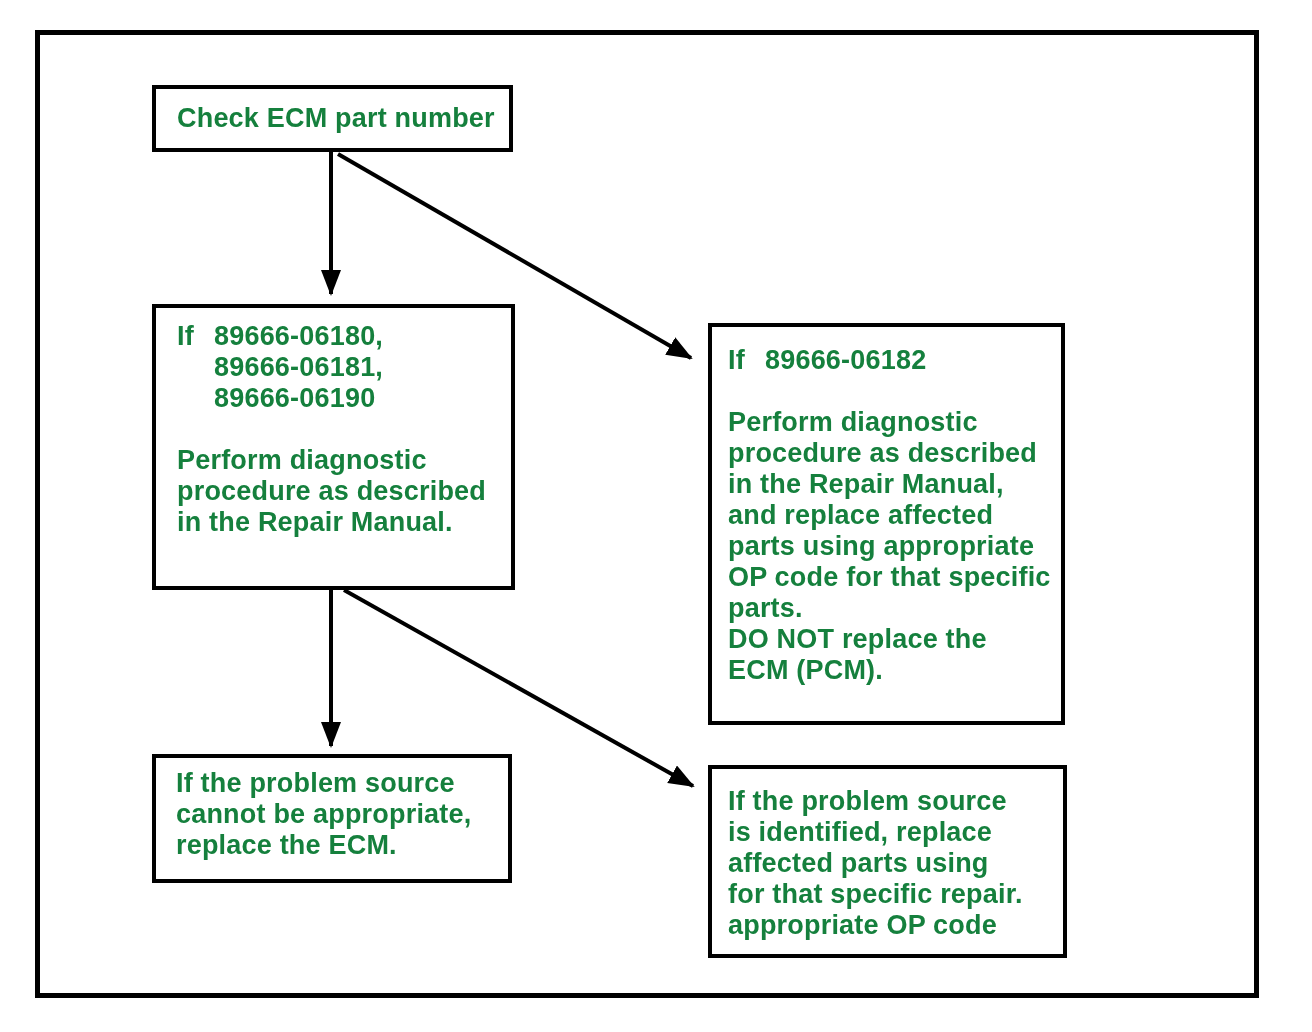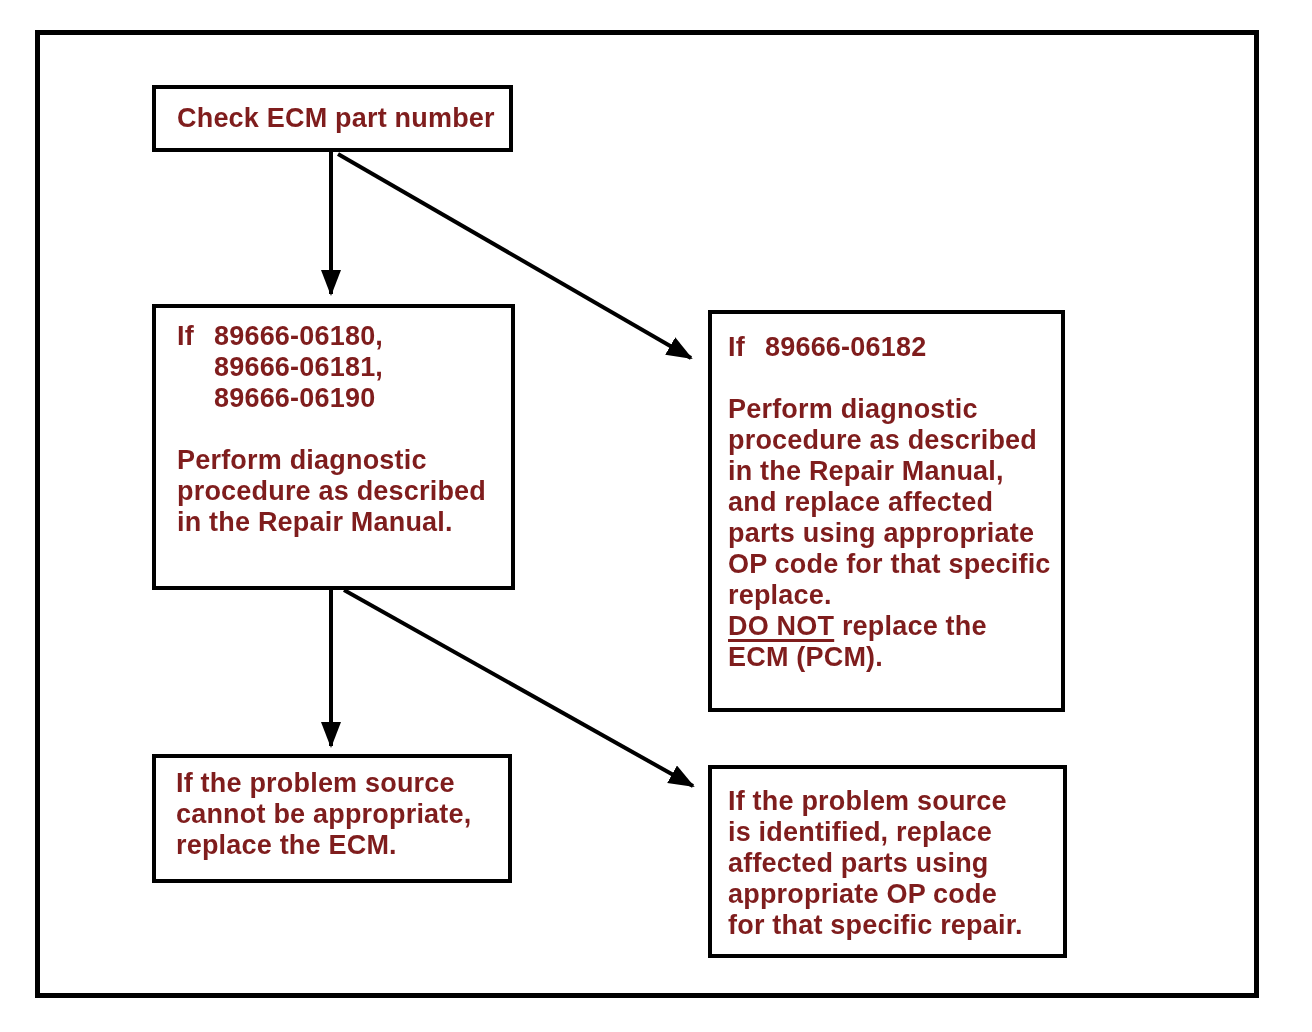--- a/index.html
+++ b/index.html
@@ -1,21 +1,21 @@
 <!DOCTYPE html>
 <html><head>
 <meta charset="utf-8">
 <style>
   html, body { margin: 0; padding: 0; background: #ffffff; }
   .page {
     position: relative;
     width: 1312px;
     height: 1032px;
     background: #ffffff;
-    color: #7f1d1d;
+    color: #15803d;
     font-family: "Liberation Sans", sans-serif;
     font-weight: bold;
     overflow: hidden;
   }
   .frame {
     position: absolute;
     left: 35px; top: 30px;
     width: 1224px; height: 968px;
     border: 5px solid #000000;
     box-sizing: border-box;
@@ -34,28 +34,27 @@
     font-size: 27px;
     line-height: 31px;
     letter-spacing: 0.2px;
   }
   .node-top {
     left: 152px; top: 85px; width: 361px; height: 67px;
     display: flex; align-items: center;
     padding-left: 21px;
   }
   .node-lm { left: 152px; top: 304px; width: 363px; height: 286px; padding: 13px 8px 18px 21px; }
-  .node-rm { left: 708px; top: 310px; width: 357px; height: 402px; padding: 18px 6px 0 16px; }
+  .node-rm { left: 708px; top: 323px; width: 357px; height: 402px; padding: 18px 6px 0 16px; }
   .node-lb { left: 152px; top: 754px; width: 360px; height: 129px; padding: 10px 8px 0 20px; }
   .node-rb { left: 708px; top: 765px; width: 359px; height: 193px; padding: 17px 6px 0 16px; }
   .ln { white-space: pre; }
   .pfx { display: inline-block; width: 37px; }
   .blank { height: 31px; }
   .u {
-    text-decoration: underline;
     text-decoration-thickness: 3px;
     text-underline-offset: 4px;
     margin-top: 40px;
   }
 </style>
 </head>
 <body>
 
 <div class="page">
   <div class="frame"></div>
@@ -88,31 +87,31 @@
 
   <div class="node node-rm">
     <div class="ln"><span class="pfx">If</span><span>89666-06182</span></div>
     <div class="blank"></div>
     <div class="ln">Perform diagnostic</div>
     <div class="ln">procedure as described</div>
     <div class="ln">in the Repair Manual,</div>
     <div class="ln">and replace affected</div>
     <div class="ln">parts using appropriate</div>
     <div class="ln">OP code for that specific</div>
-    <div class="ln">replace.</div>
+    <div class="ln">parts.</div>
     <div class="ln"><span class="u">DO NOT</span><span> replace the</span></div>
     <div class="ln">ECM (PCM).</div>
   </div>
 
   <div class="node node-lb">
     <div class="ln">If the problem source</div>
     <div class="ln">cannot be appropriate,</div>
     <div class="ln">replace the ECM.</div>
   </div>
 
   <div class="node node-rb">
     <div class="ln">If the problem source</div>
     <div class="ln">is identified, replace</div>
     <div class="ln">affected parts using</div>
+    <div class="ln">for that specific repair.</div>
     <div class="ln">appropriate OP code</div>
-    <div class="ln">for that specific repair.</div>
   </div>
 </div>
 
 </body></html>

